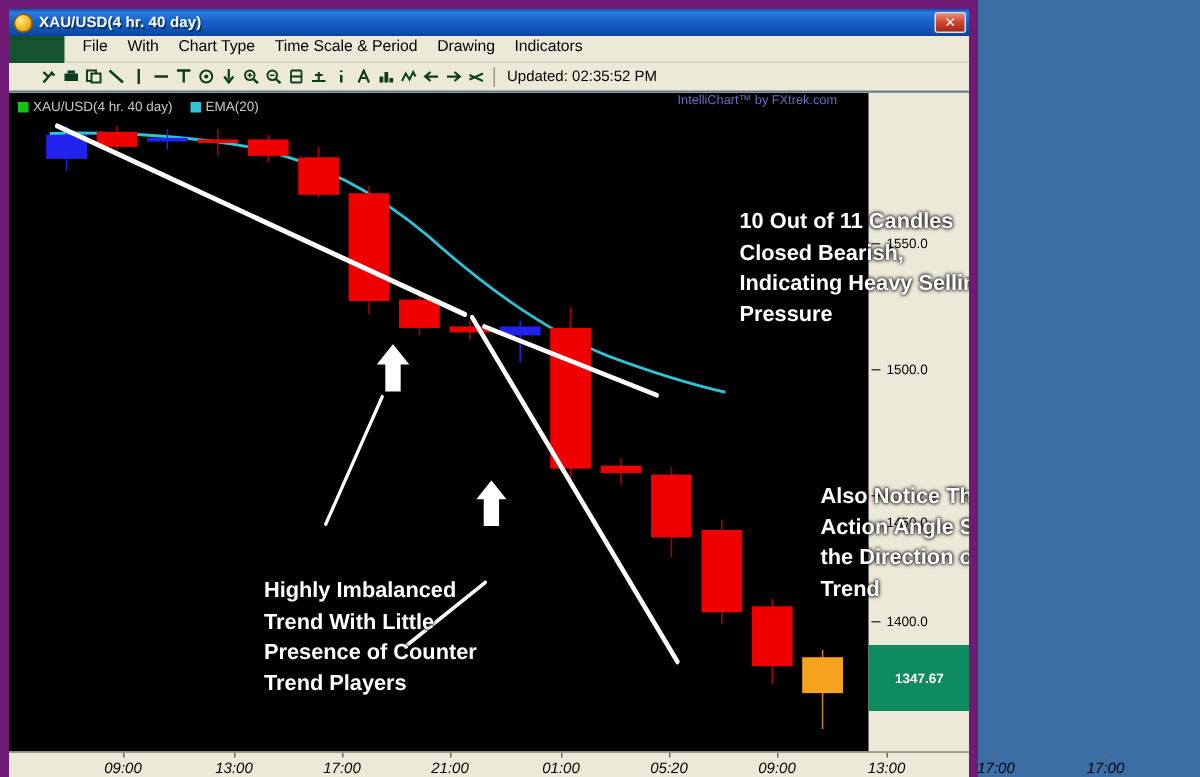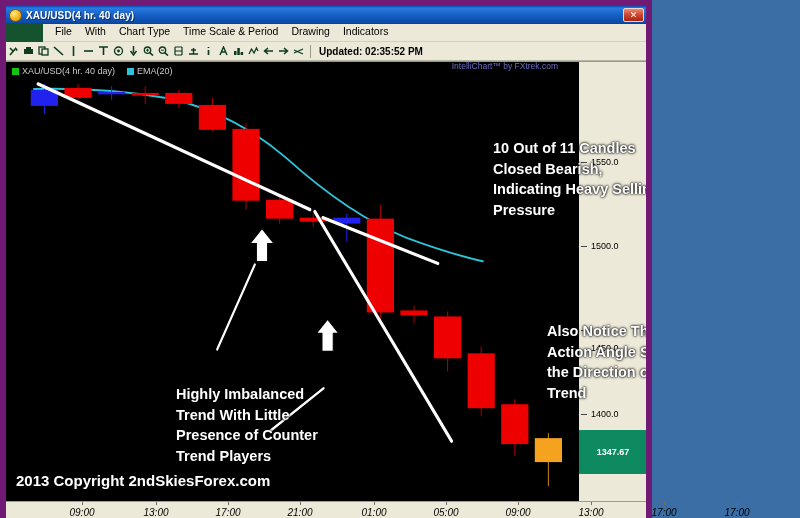--- a/index.html
+++ b/index.html
@@ -24,21 +24,21 @@
             border:1px solid #f2d6ce;border-radius:2px;
             color:#fff;font-size:9px;font-weight:bold;line-height:12px;text-align:center;}
 
   
   .menubar{height:17px;background:#ece9d8;display:flex;align-items:flex-start;
            padding-left:6px;border-bottom:1px solid #d4d0c0;margin-left:37px;}
   .menu-item{font-size:10.5px;color:#000;padding:1px 7px 1px 6px;white-space:nowrap;}
 
   
   .toolbar{height:18px;background:#ece9d8;display:flex;align-items:center;
-           padding-left:0;border-bottom:1px solid #b9b5a4;font-weight:bold;}
+           padding-left:19px;border-bottom:1px solid #b9b5a4;}
   .tool{width:14px;height:15px;margin-right:1px;display:flex;align-items:center;
         justify-content:center;color:#0c3b1e;font-size:10px;line-height:1;flex:none;}
   .tool svg{display:block;}
   .tsep{width:1px;height:13px;background:#9c9884;margin:0 4px;flex:none;}
   .tstatus{font-size:10px;color:#000;margin-left:4px;white-space:nowrap;}
 
   
   .chartframe{position:relative;width:100%;height:440px;background:#000;
               border-top:1px solid #7f9db9;box-sizing:border-box;overflow:hidden;}
   .plot{position:absolute;left:0;top:0;right:0;bottom:0;background:#000;}
@@ -311,21 +311,20 @@
 Pressure</div>
       <div class="note" style="left:541px;top:259px;width:215px;">Also Notice The Price
 Action Angle Sharpen In
 the Direction of the
 Trend</div>
       <div class="note" style="left:170px;top:322px;width:200px;">Highly Imbalanced
 Trend With Little
 Presence of Counter
 Trend Players</div>
 
-      <div class="copyright">2013 Copyright 2ndSkiesForex.com</div>
     </div>
 
     <div class="yaxis">
       <div class="ytick" style="top:100px;"></div>
       <div class="ylab" style="top:100px;">1550.0</div>
       <div class="ytick" style="top:184px;"></div>
       <div class="ylab" style="top:184px;">1500.0</div>
       <div class="ytick" style="top:268px;"></div>
       <div class="ylab" style="top:268px;margin-top:18px;">1450.0</div>
       <div class="ytick" style="top:352px;"></div>
@@ -339,21 +338,21 @@
     <div class="xlab" style="left:76px;">09:00</div>
     <div class="xtick" style="left:150px;"></div>
     <div class="xlab" style="left:150px;">13:00</div>
     <div class="xtick" style="left:222px;"></div>
     <div class="xlab" style="left:222px;">17:00</div>
     <div class="xtick" style="left:294px;"></div>
     <div class="xlab" style="left:294px;text-align:center;">21:00</div>
     <div class="xtick" style="left:368px;"></div>
     <div class="xlab" style="left:368px;">01:00</div>
     <div class="xtick" style="left:440px;"></div>
-    <div class="xlab" style="left:440px;">05:00</div>
+    <div class="xlab" style="left:440px;">05:20</div>
     <div class="xtick" style="left:512px;"></div>
     <div class="xlab" style="left:512px;">09:00</div>
     <div class="xtick" style="left:585px;"></div>
     <div class="xlab" style="left:585px;">13:00</div>
     <div class="xtick" style="left:658px;"></div>
     <div class="xlab" style="left:658px;">17:00</div>
     <div class="xtick" style="left:731px;"></div>
     <div class="xlab" style="left:731px;">17:00</div>
   </div>
 

